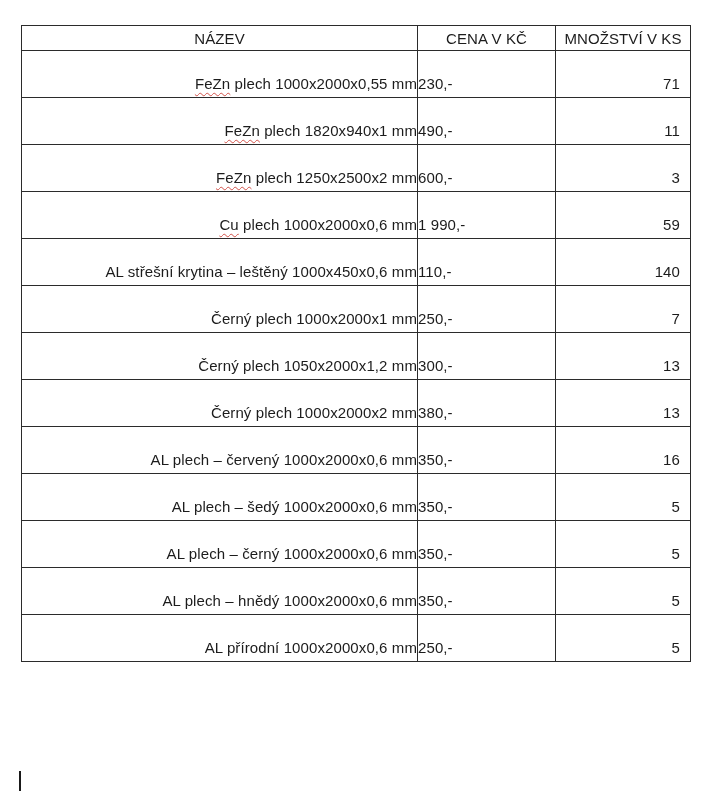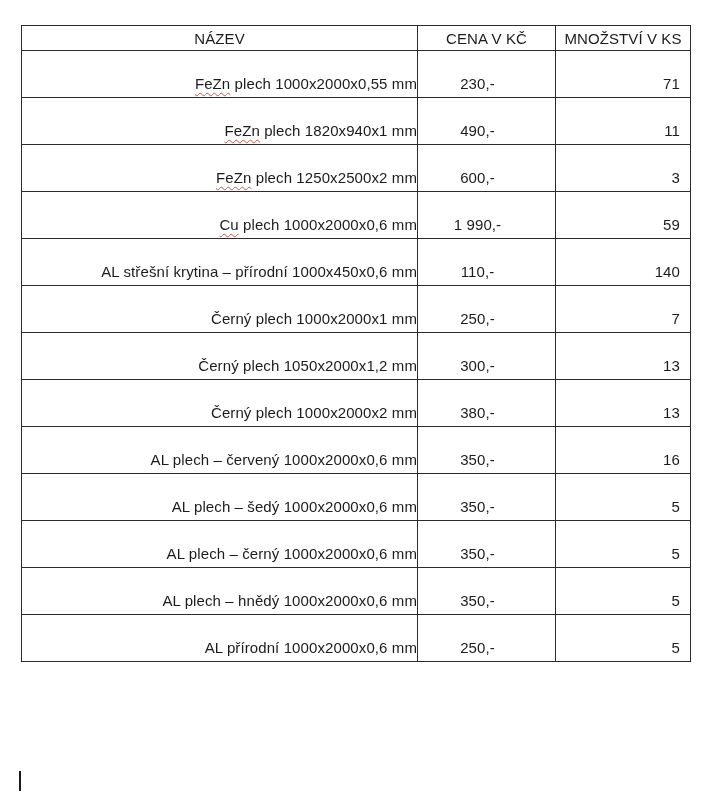--- a/index.html
+++ b/index.html
@@ -44,21 +44,21 @@
   .price-table td {
     height: 41px;
     vertical-align: bottom;
     padding: 0 0 5px 0;
   }
   td.cell-name {
     text-align: right;
     padding-left: 6px;
   }
   td.cell-price {
-    text-align: center;
+    text-align: left;
     padding-right: 18px;
   }
   td.cell-qty {
     text-align: right;
     padding-right: 10px;
   }
   .spell-error {
     text-decoration-line: underline;
     text-decoration-style: wavy;
     text-decoration-color: #d2524a;
@@ -107,21 +107,21 @@
           <td class="cell-name"><span class="spell-error">FeZn</span><span> plech 1250x2500x2 mm</span></td>
           <td class="cell-price">600,-</td>
           <td class="cell-qty">3</td>
         </tr>
         <tr>
           <td class="cell-name"><span class="spell-error">Cu</span><span> plech 1000x2000x0,6 mm</span></td>
           <td class="cell-price">1 990,-</td>
           <td class="cell-qty">59</td>
         </tr>
         <tr>
-          <td class="cell-name"><span>AL střešní krytina – přírodní 1000x450x0,6 mm</span></td>
+          <td class="cell-name"><span>AL střešní krytina – leštěný 1000x450x0,6 mm</span></td>
           <td class="cell-price">110,-</td>
           <td class="cell-qty">140</td>
         </tr>
         <tr>
           <td class="cell-name"><span>Černý plech 1000x2000x1 mm</span></td>
           <td class="cell-price">250,-</td>
           <td class="cell-qty">7</td>
         </tr>
         <tr>
           <td class="cell-name"><span>Černý plech 1050x2000x1,2 mm</span></td>

